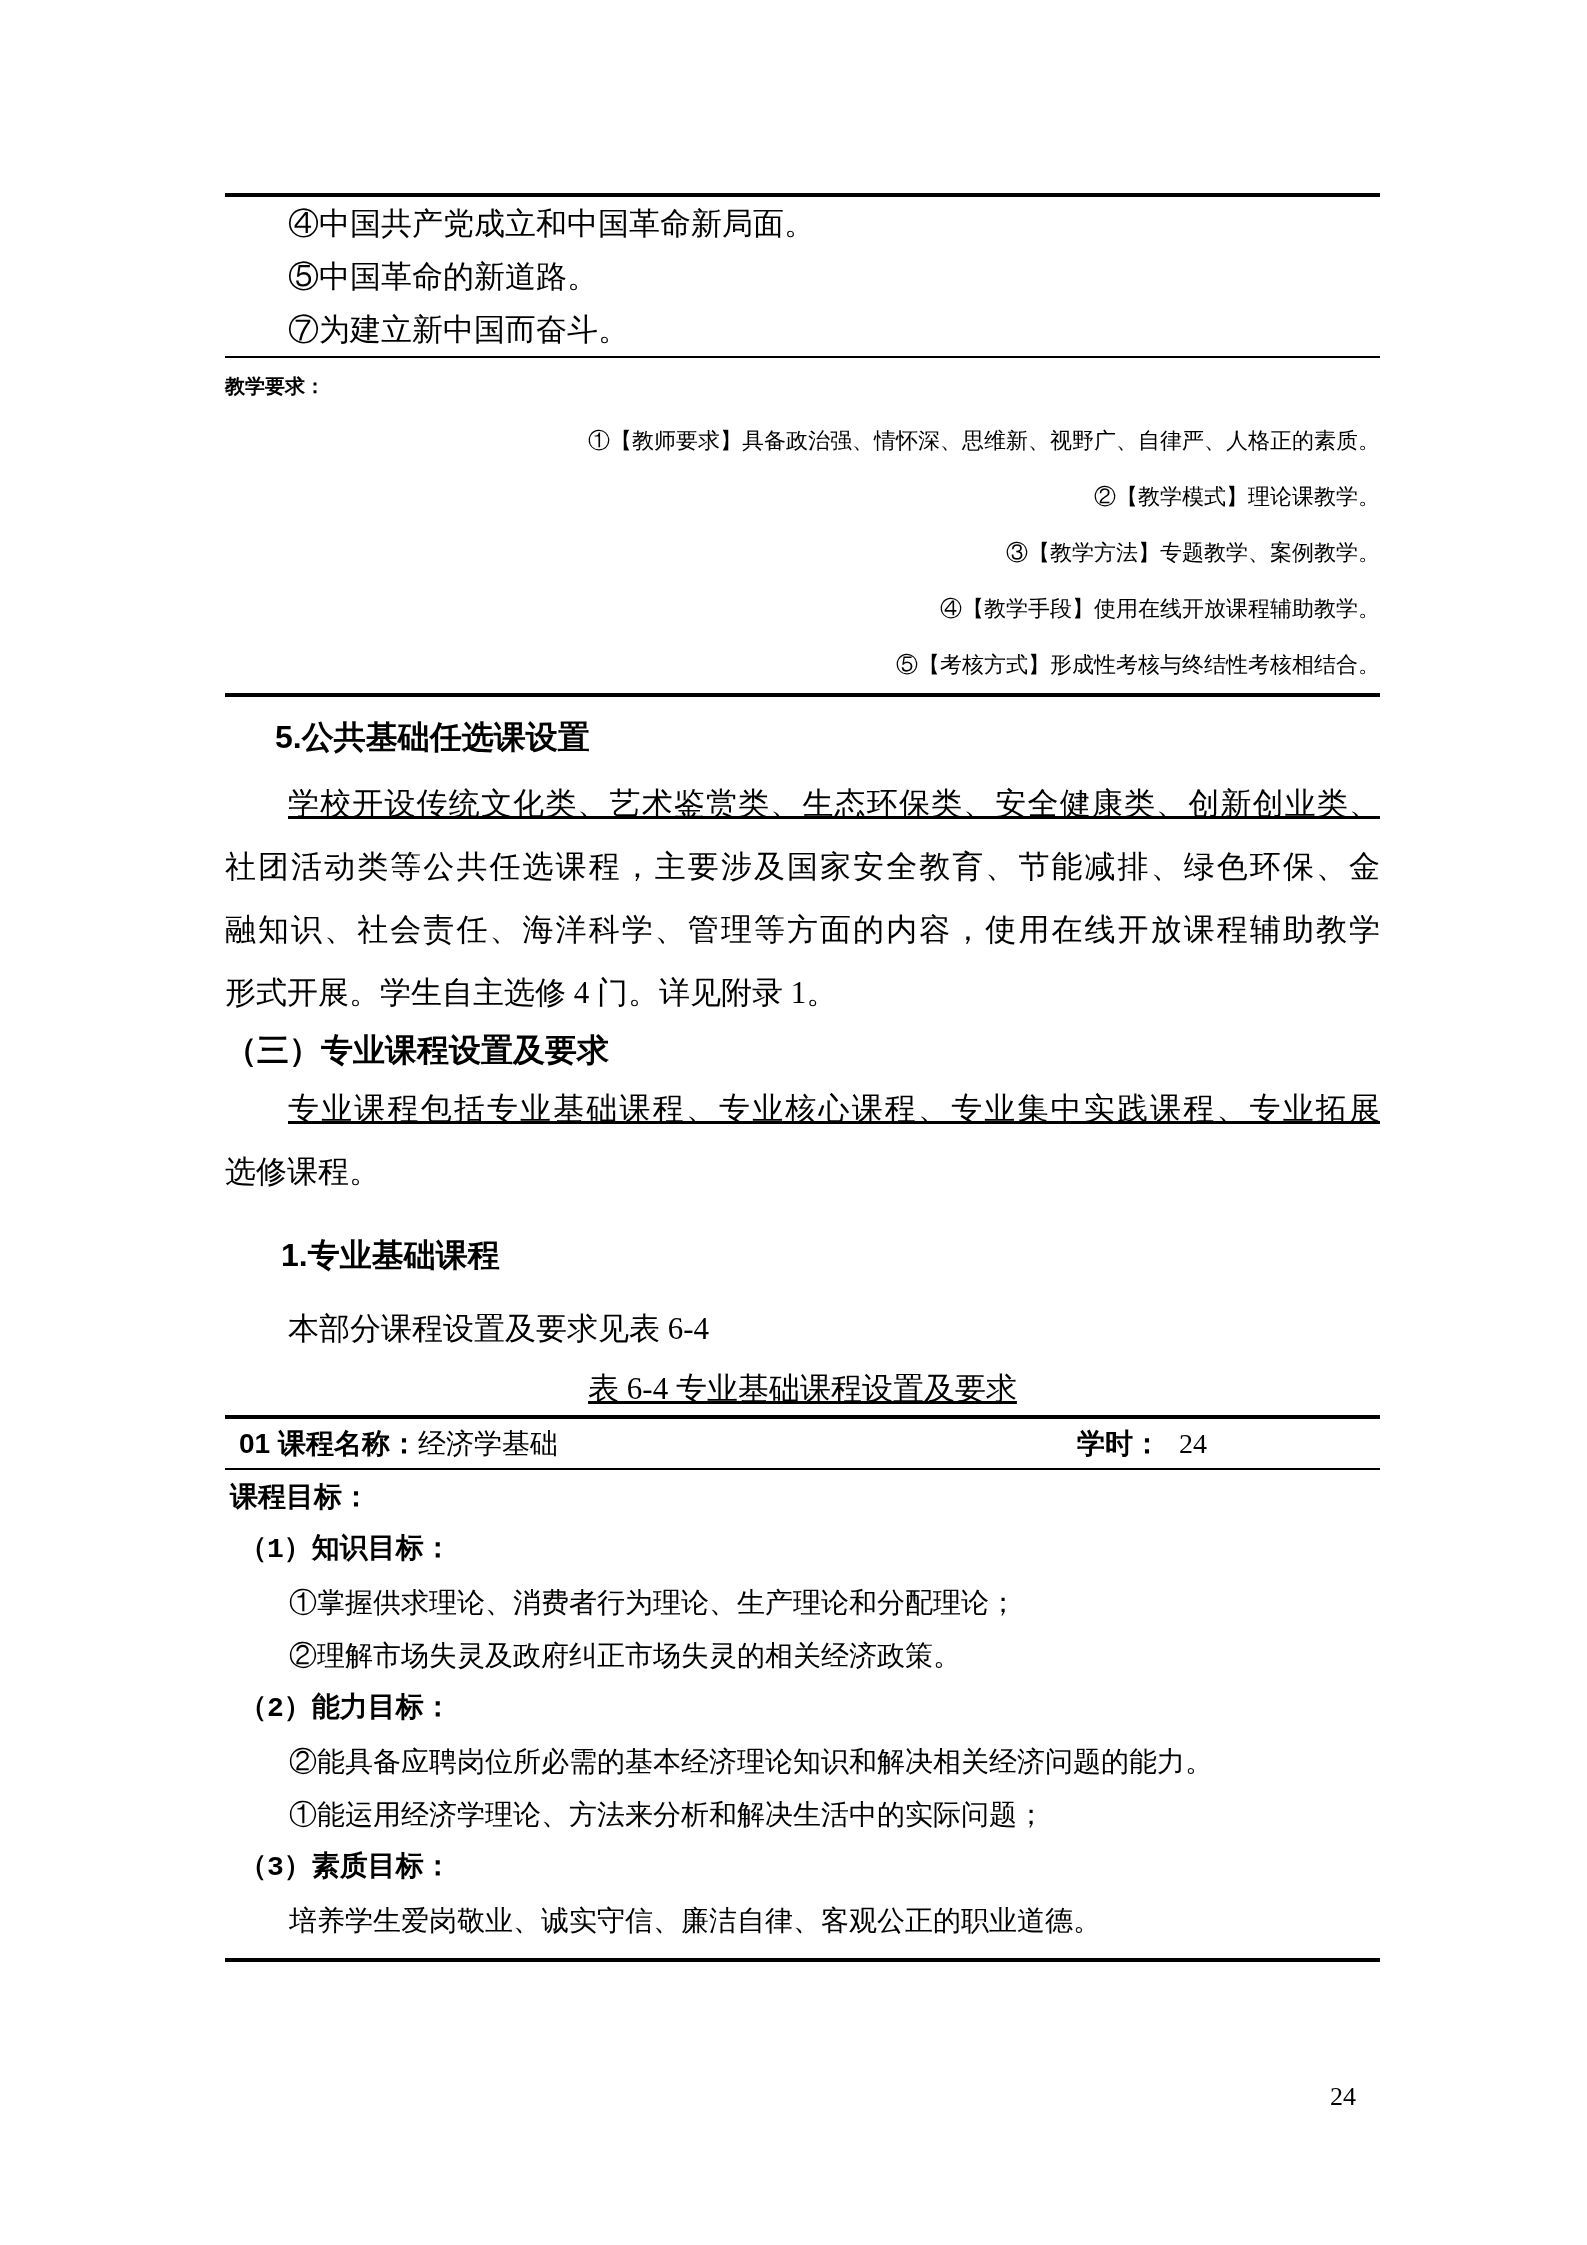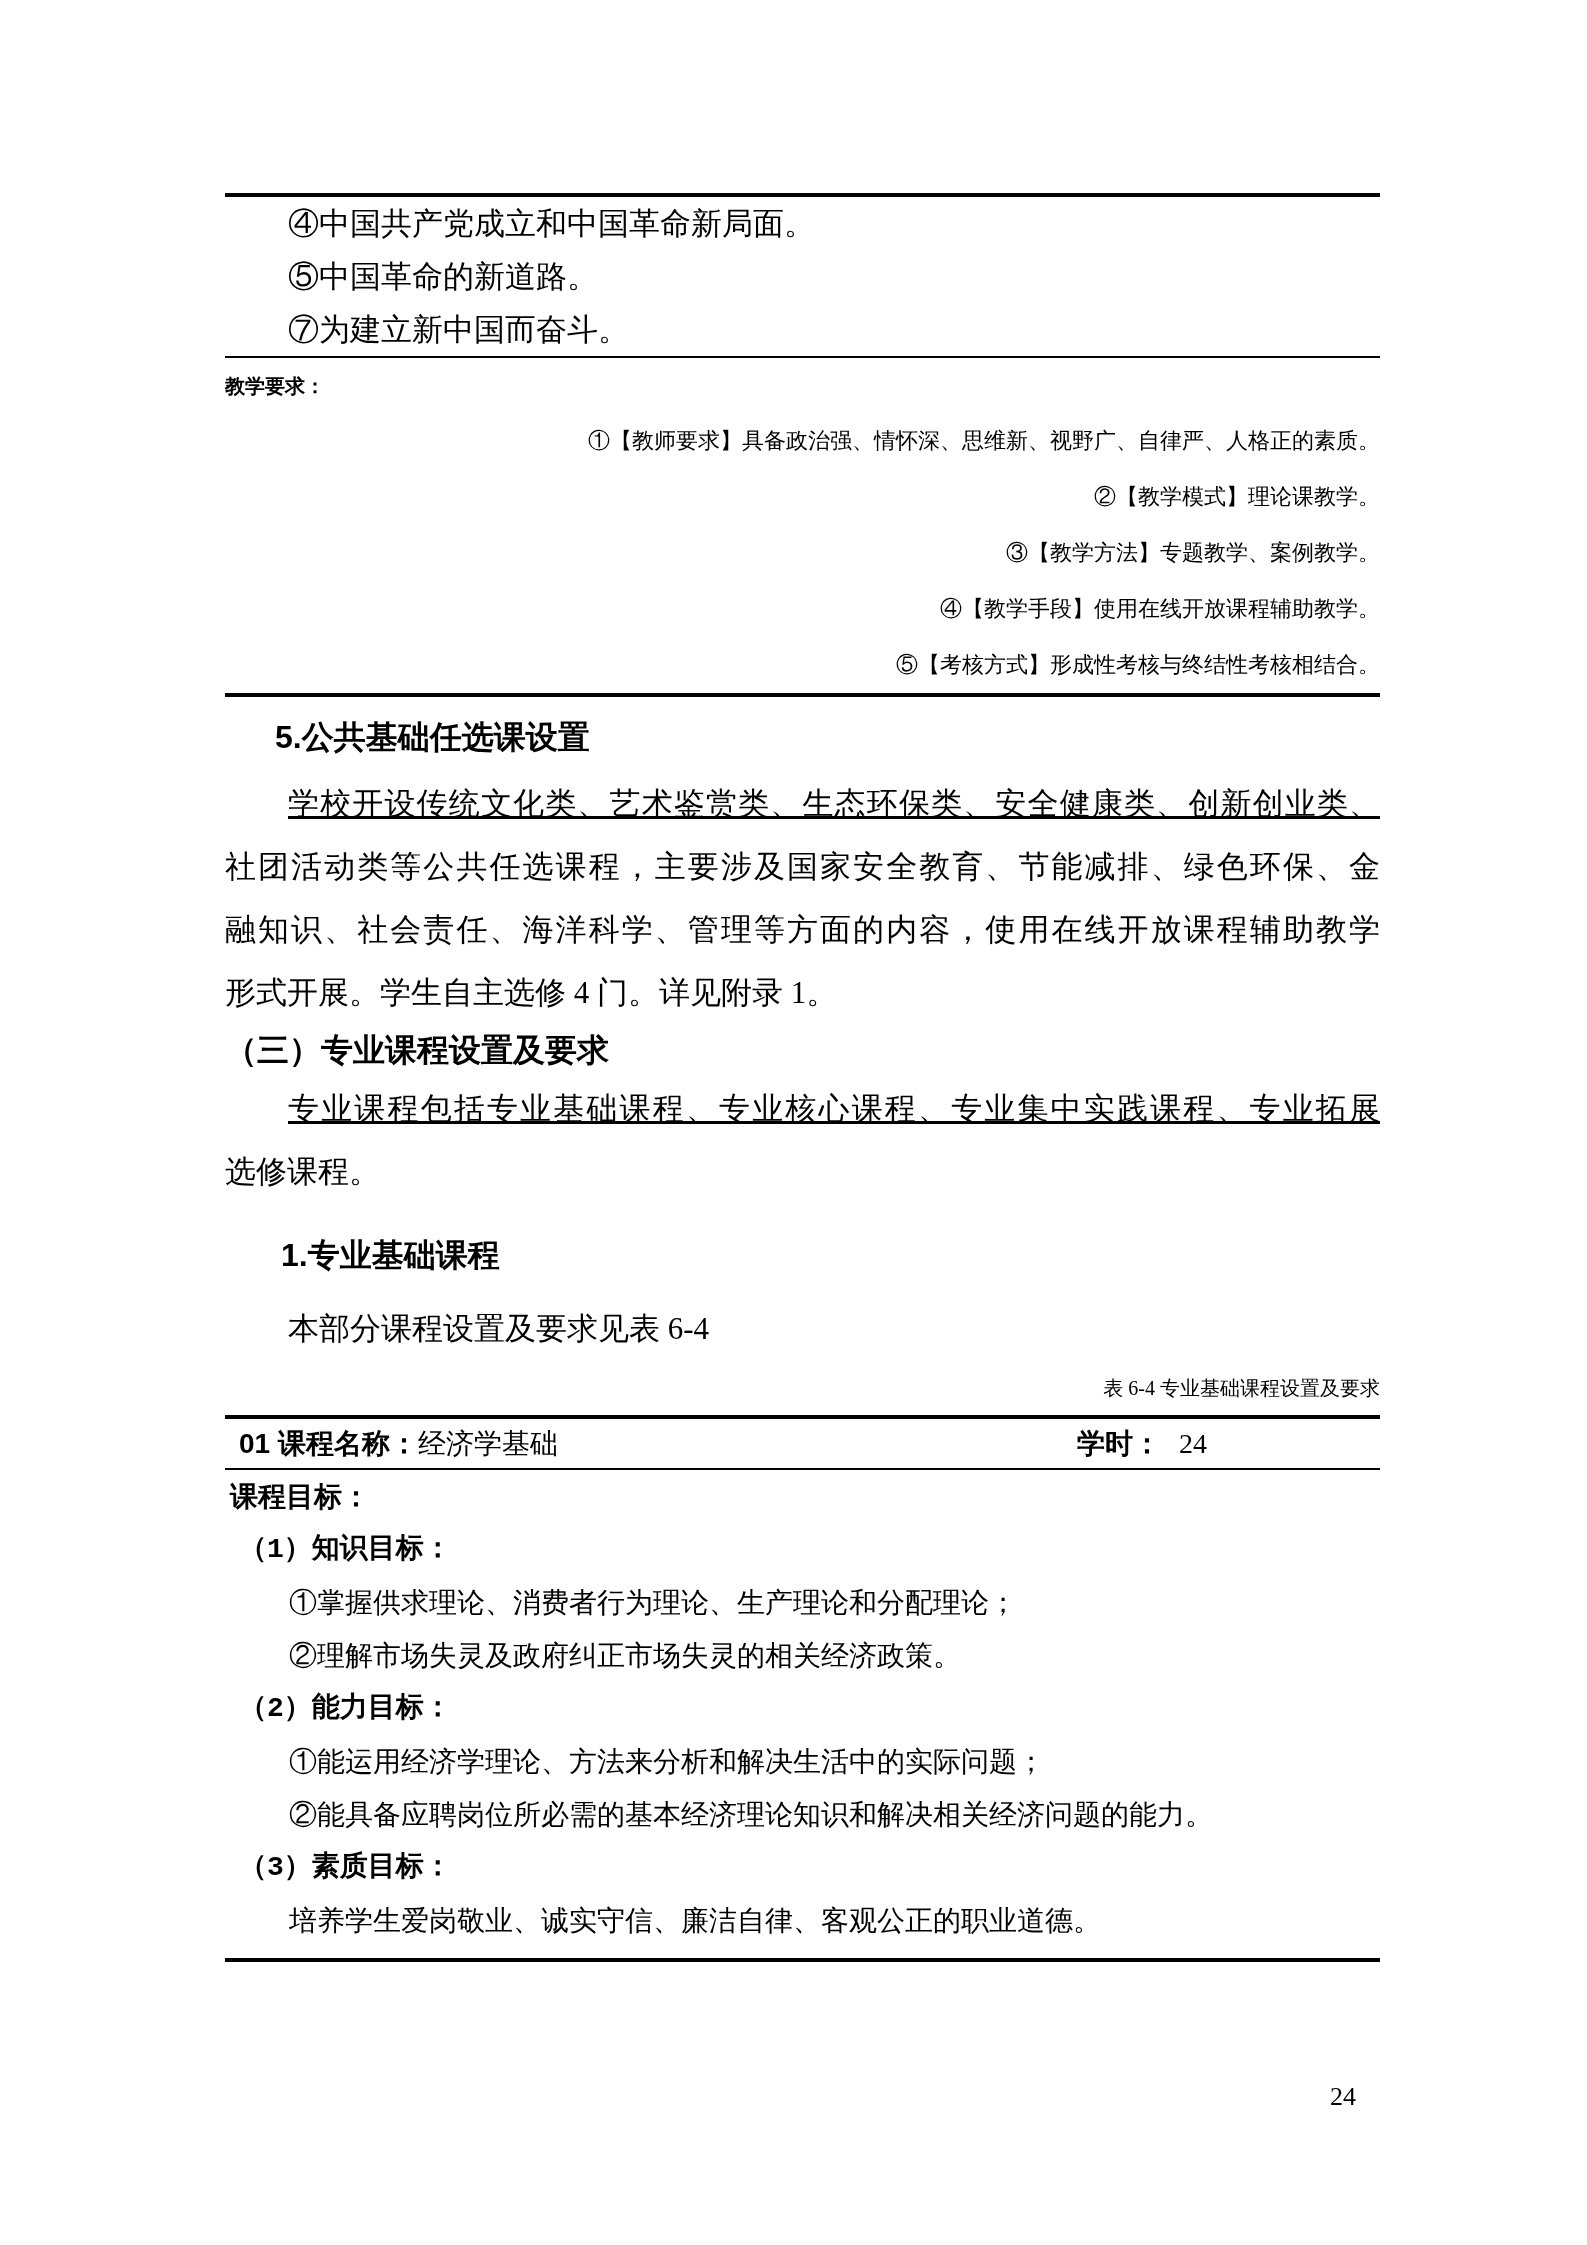--- a/index.html
+++ b/index.html
@@ -40,21 +40,21 @@
   }
   .heading-elective { margin-top:14px; padding-left:50px; }
   .para { font-size:31px; }
   .para div { line-height:63px; }
   .para .indent { padding-left:63px;text-decoration:underline; }
   .jline { text-align:justify; text-align-last:justify; }
   .para-elective { margin-top:8px; }
   .heading-major { margin-top:0; }
   .heading-sub { margin-top:26px; padding-left:56px; }
   .intro-line { font-size:31px; line-height:53px; margin-top:20px; padding-left:63px; }
-  .caption { font-size:20px; line-height:53px; margin-top:7px; text-align:right; }
+  .caption { font-size:31px; line-height:53px; margin-top:7px; text-align:center;text-decoration:underline; }
 
   .course-table { }
   .ct-row1 {
     position:relative; height:49px;
     font-size:28px; line-height:49px;
     padding-left:14px;
   }
   .bold-sans {
     font-family:"Liberation Sans","DejaVu Sans",sans-serif;
     font-weight:bold;
@@ -136,22 +136,22 @@
     <div class="sgl"></div>
 
     <div class="ct-body">
       <div class="row bold-sans obj-label">课程目标：</div>
 
       <div class="row bold-sans grp-title">（1）知识目标：</div>
       <div class="row grp-item">①掌握供求理论、消费者行为理论、生产理论和分配理论；</div>
       <div class="row grp-item">②理解市场失灵及政府纠正市场失灵的相关经济政策。</div>
 
       <div class="row bold-sans grp-title">（2）能力目标：</div>
+      <div class="row grp-item">②能具备应聘岗位所必需的基本经济理论知识和解决相关经济问题的能力。</div>
       <div class="row grp-item">①能运用经济学理论、方法来分析和解决生活中的实际问题；</div>
-      <div class="row grp-item">②能具备应聘岗位所必需的基本经济理论知识和解决相关经济问题的能力。</div>
 
       <div class="row bold-sans grp-title">（3）素质目标：</div>
       <div class="row grp-item">培养学生爱岗敬业、诚实守信、廉洁自律、客观公正的职业道德。</div>
     </div>
 
     <div class="dbl"></div>
   </div>
 
 </div>
 

